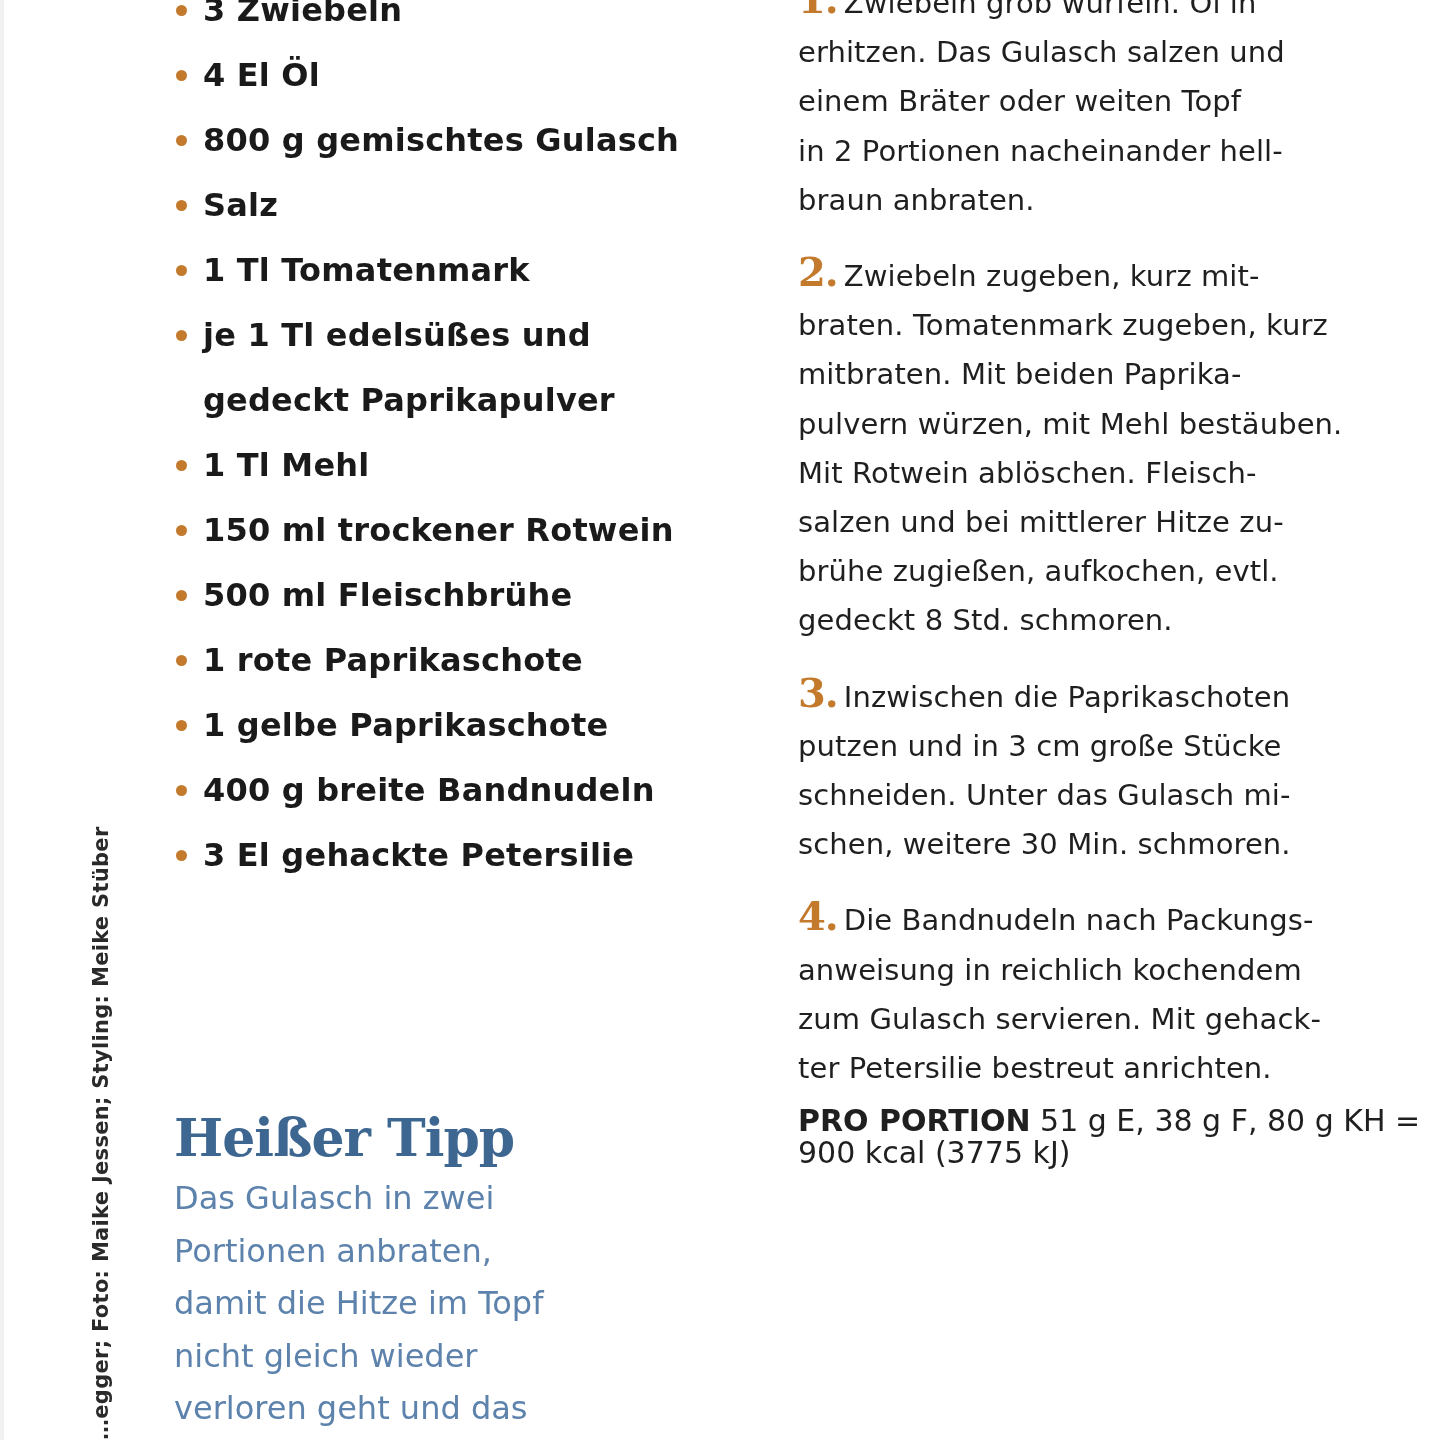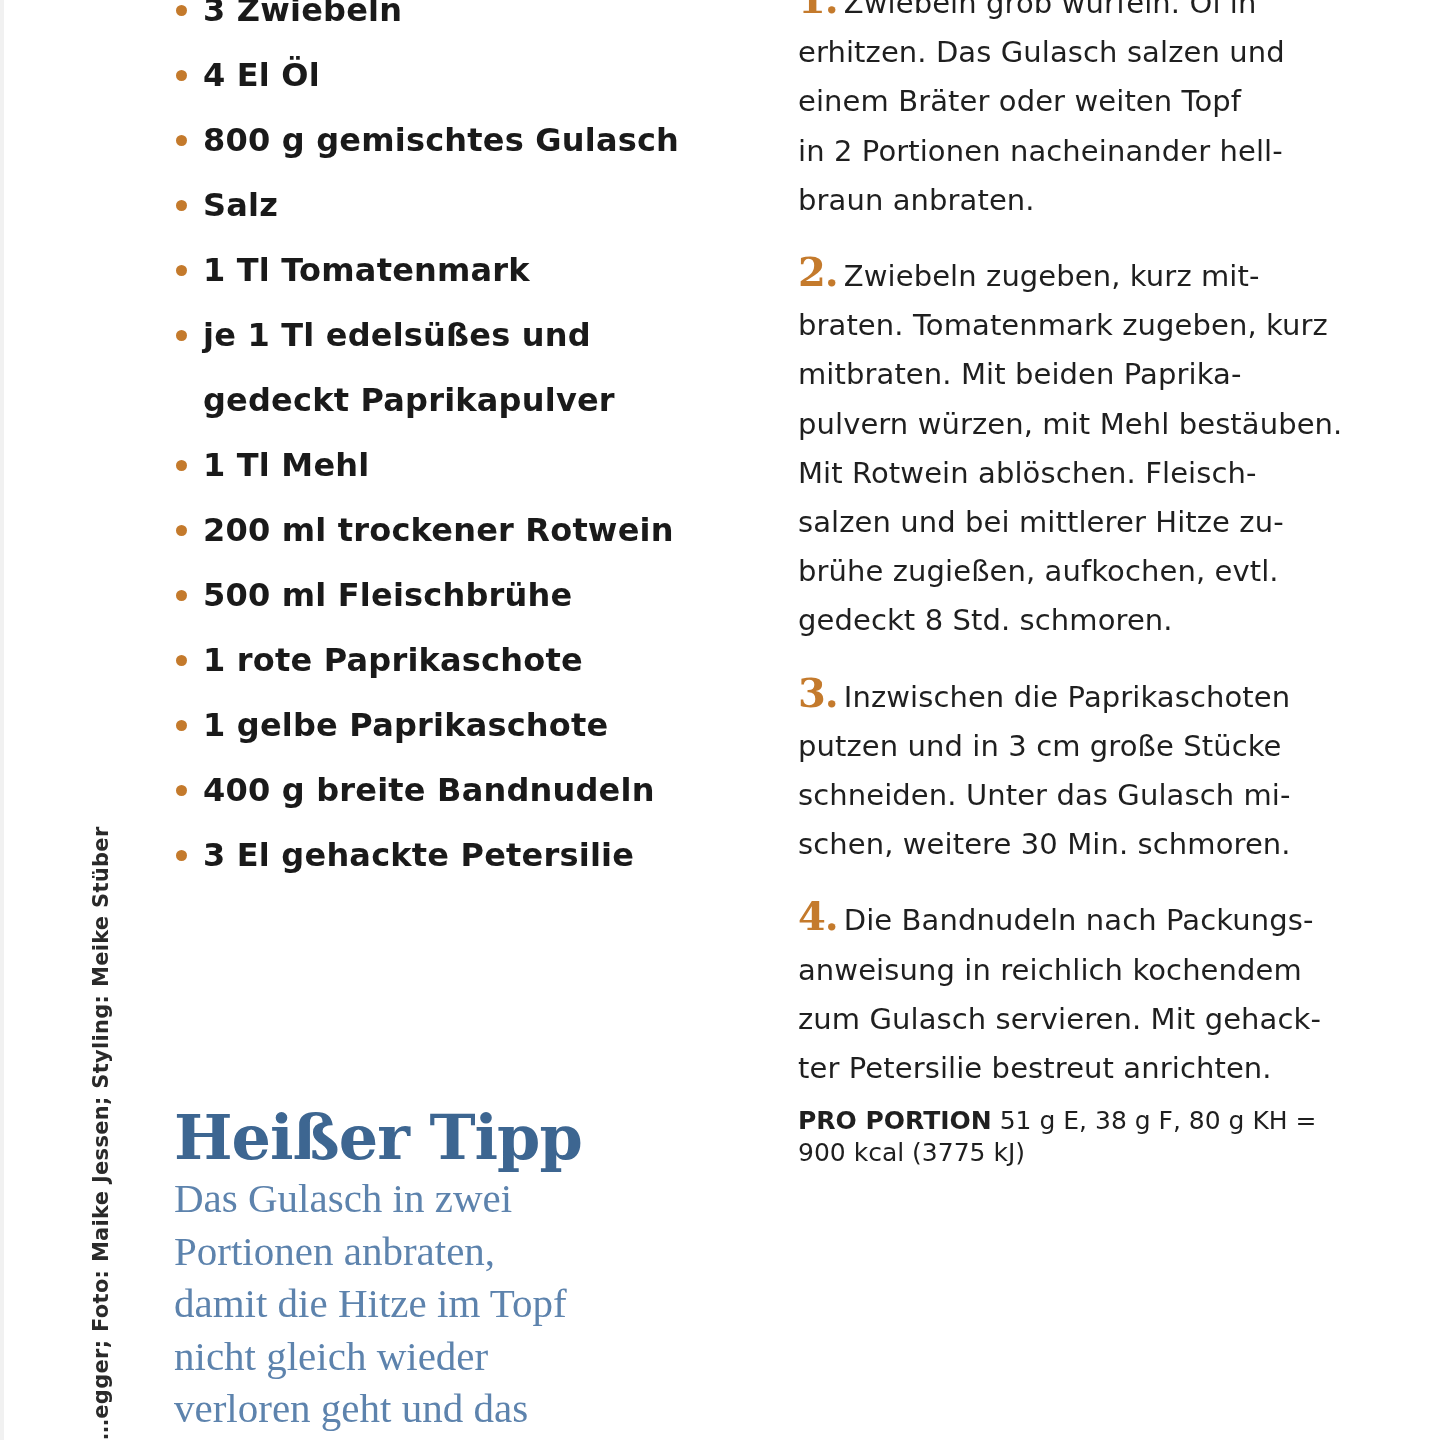--- a/index.html
+++ b/index.html
@@ -70,54 +70,53 @@
     .step .line { display: block; white-space: nowrap; }
     .step-number {
       font-family: "DejaVu Serif", serif;
       font-weight: bold;
       font-size: 40px;
       color: var(--accent);
       margin-right: 6px;
       letter-spacing: -1px;
     }
     .nutrition {
-      font-size: 25px;
+      font-size: 30px;
       line-height: 32px;
       color: #1f1f1f;
       margin-top: -10px;
     }
     .nutrition .label {
       font-weight: bold;
       letter-spacing: 0;
     }
     .nutrition .line { display: block; white-space: nowrap; }
 
     
     .tip {
       position: absolute;
       left: 174px;
       top: 1098px;
       width: 560px;
     }
     .tip-title {
       font-family: "DejaVu Serif", serif;
       font-weight: bold;
-      font-size: 62px;
+      font-size: 52px;
       line-height: 80px;
       color: var(--tip-heading);
       letter-spacing: -1px;
       margin: 0;
     }
     .tip-body {
-      font-size: 41px;
+      font-size: 32px;
       line-height: 52.5px;
       color: var(--tip-body);
       font-weight: normal;
       margin-top: -6px;
-      font-family: Liberation Serif, serif;
     }
     .tip-body .line { display: block; white-space: nowrap; }
 
     
     .credit {
       position: absolute;
       left: 101px;
       top: 1440px;
       transform-origin: 0 0;
       transform: rotate(-90deg);
@@ -162,21 +161,21 @@
     <span class="bullet"></span>
     <span class="line">je 1 Tl edelsüßes und</span>
     <span class="line">gedeckt Paprikapulver</span>
   </li>
   <li class="ingredient">
     <span class="bullet"></span>
     <span class="line">1 Tl Mehl</span>
   </li>
   <li class="ingredient">
     <span class="bullet"></span>
-    <span class="line">200 ml trockener Rotwein</span>
+    <span class="line">150 ml trockener Rotwein</span>
   </li>
   <li class="ingredient">
     <span class="bullet"></span>
     <span class="line">500 ml Fleischbrühe</span>
   </li>
   <li class="ingredient">
     <span class="bullet"></span>
     <span class="line">1 rote Paprikaschote</span>
   </li>
   <li class="ingredient">

